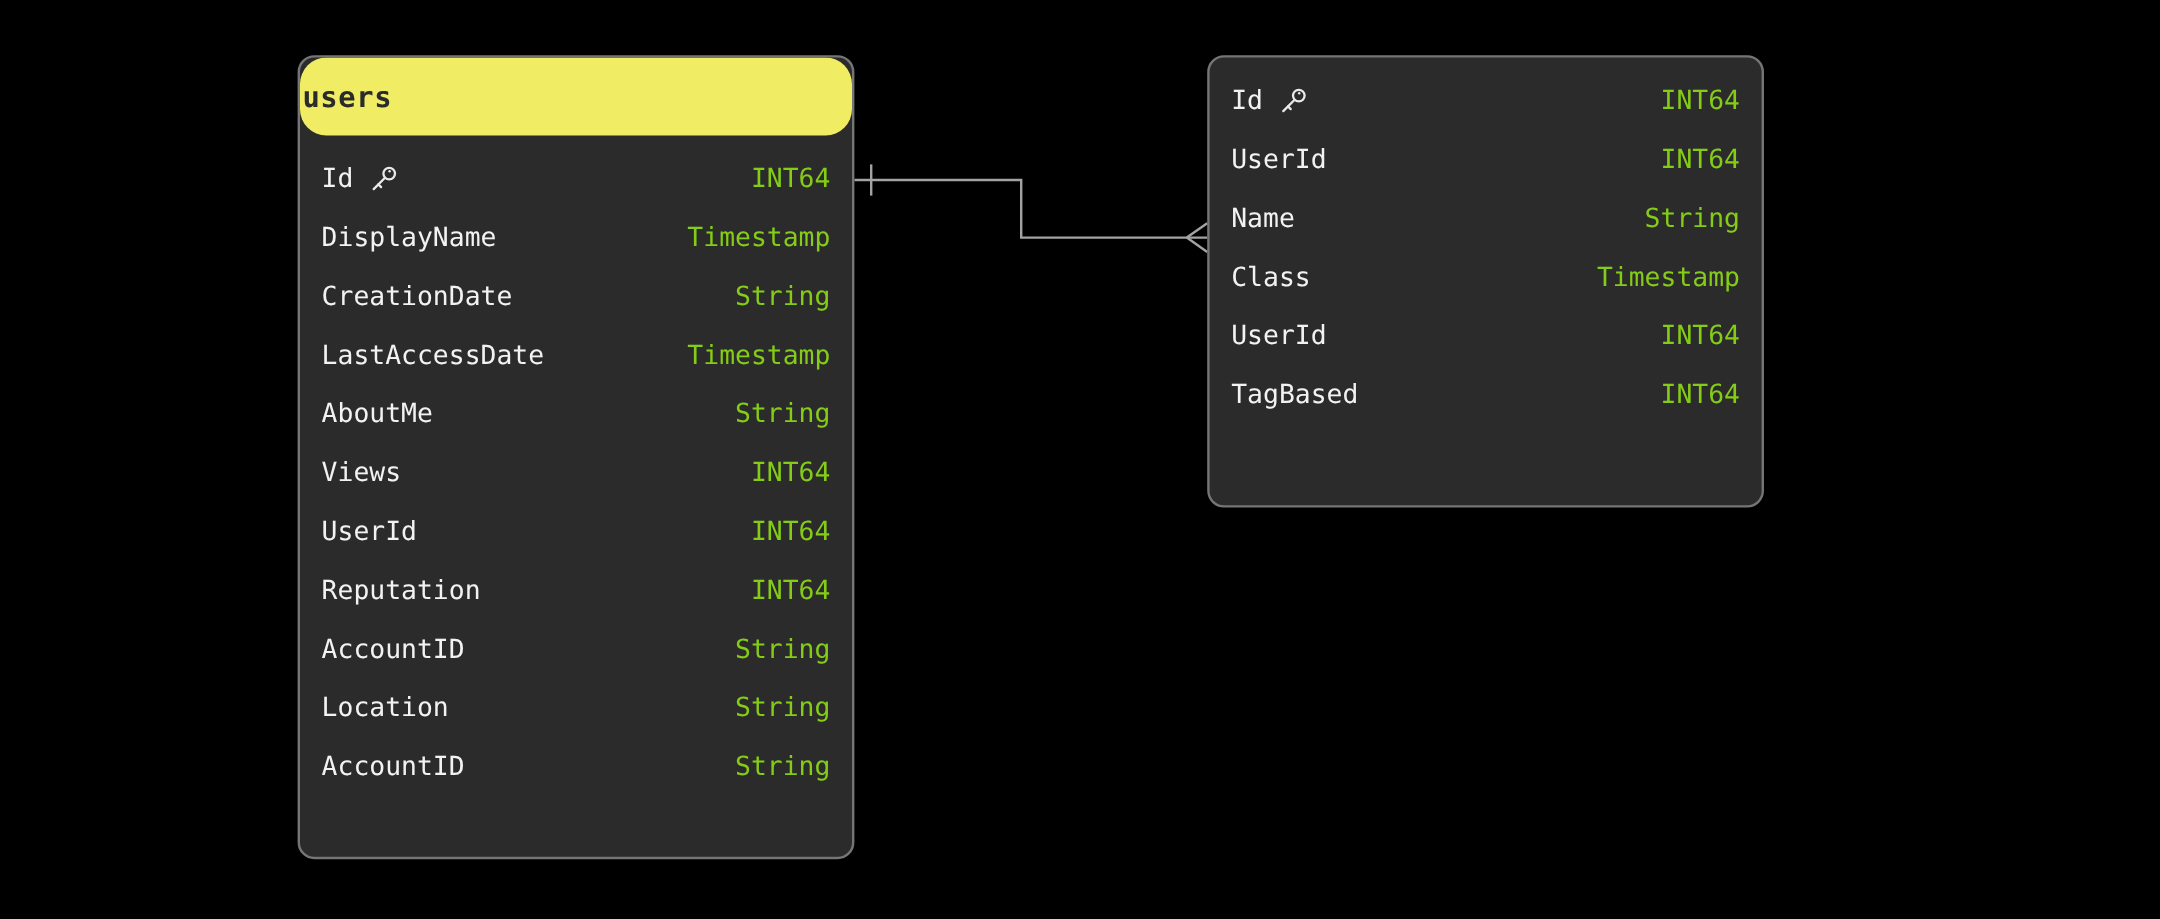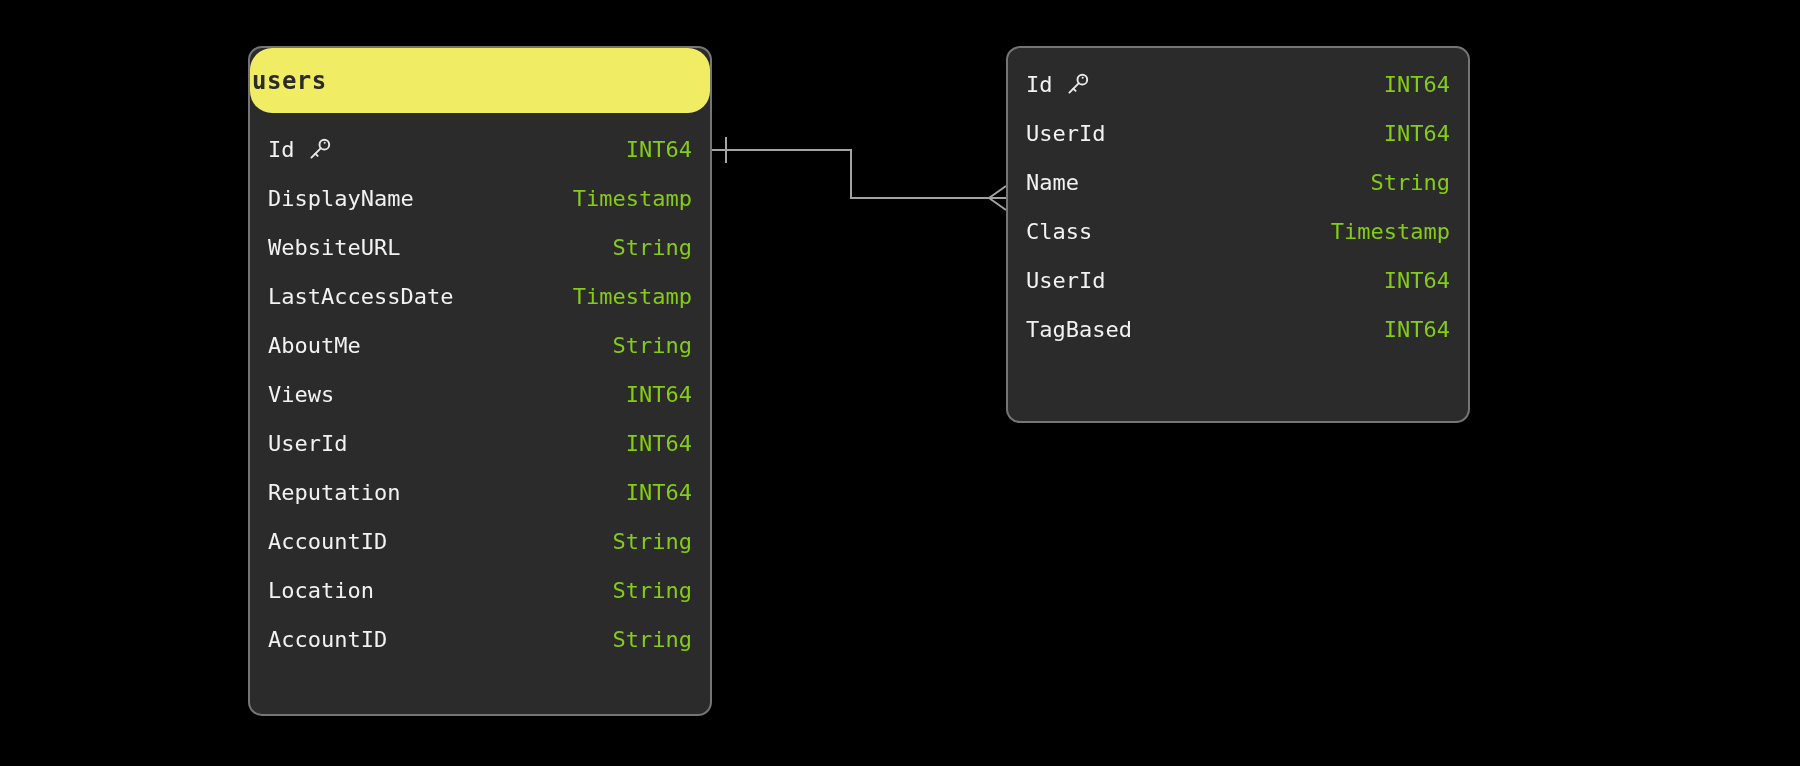--- a/index.html
+++ b/index.html
@@ -103,21 +103,21 @@
         </div>
 
 
         <div class="field-row">
           <span class="field-name">DisplayName</span>
 
           <span class="field-type">Timestamp</span>
         </div>
 
         <div class="field-row">
-          <span class="field-name">WebsiteURL</span>
+          <span class="field-name">CreationDate</span>
 
           <span class="field-type">String</span>
         </div>
 
         <div class="field-row">
           <span class="field-name">LastAccessDate</span>
 
           <span class="field-type">Timestamp</span>
         </div>
 

